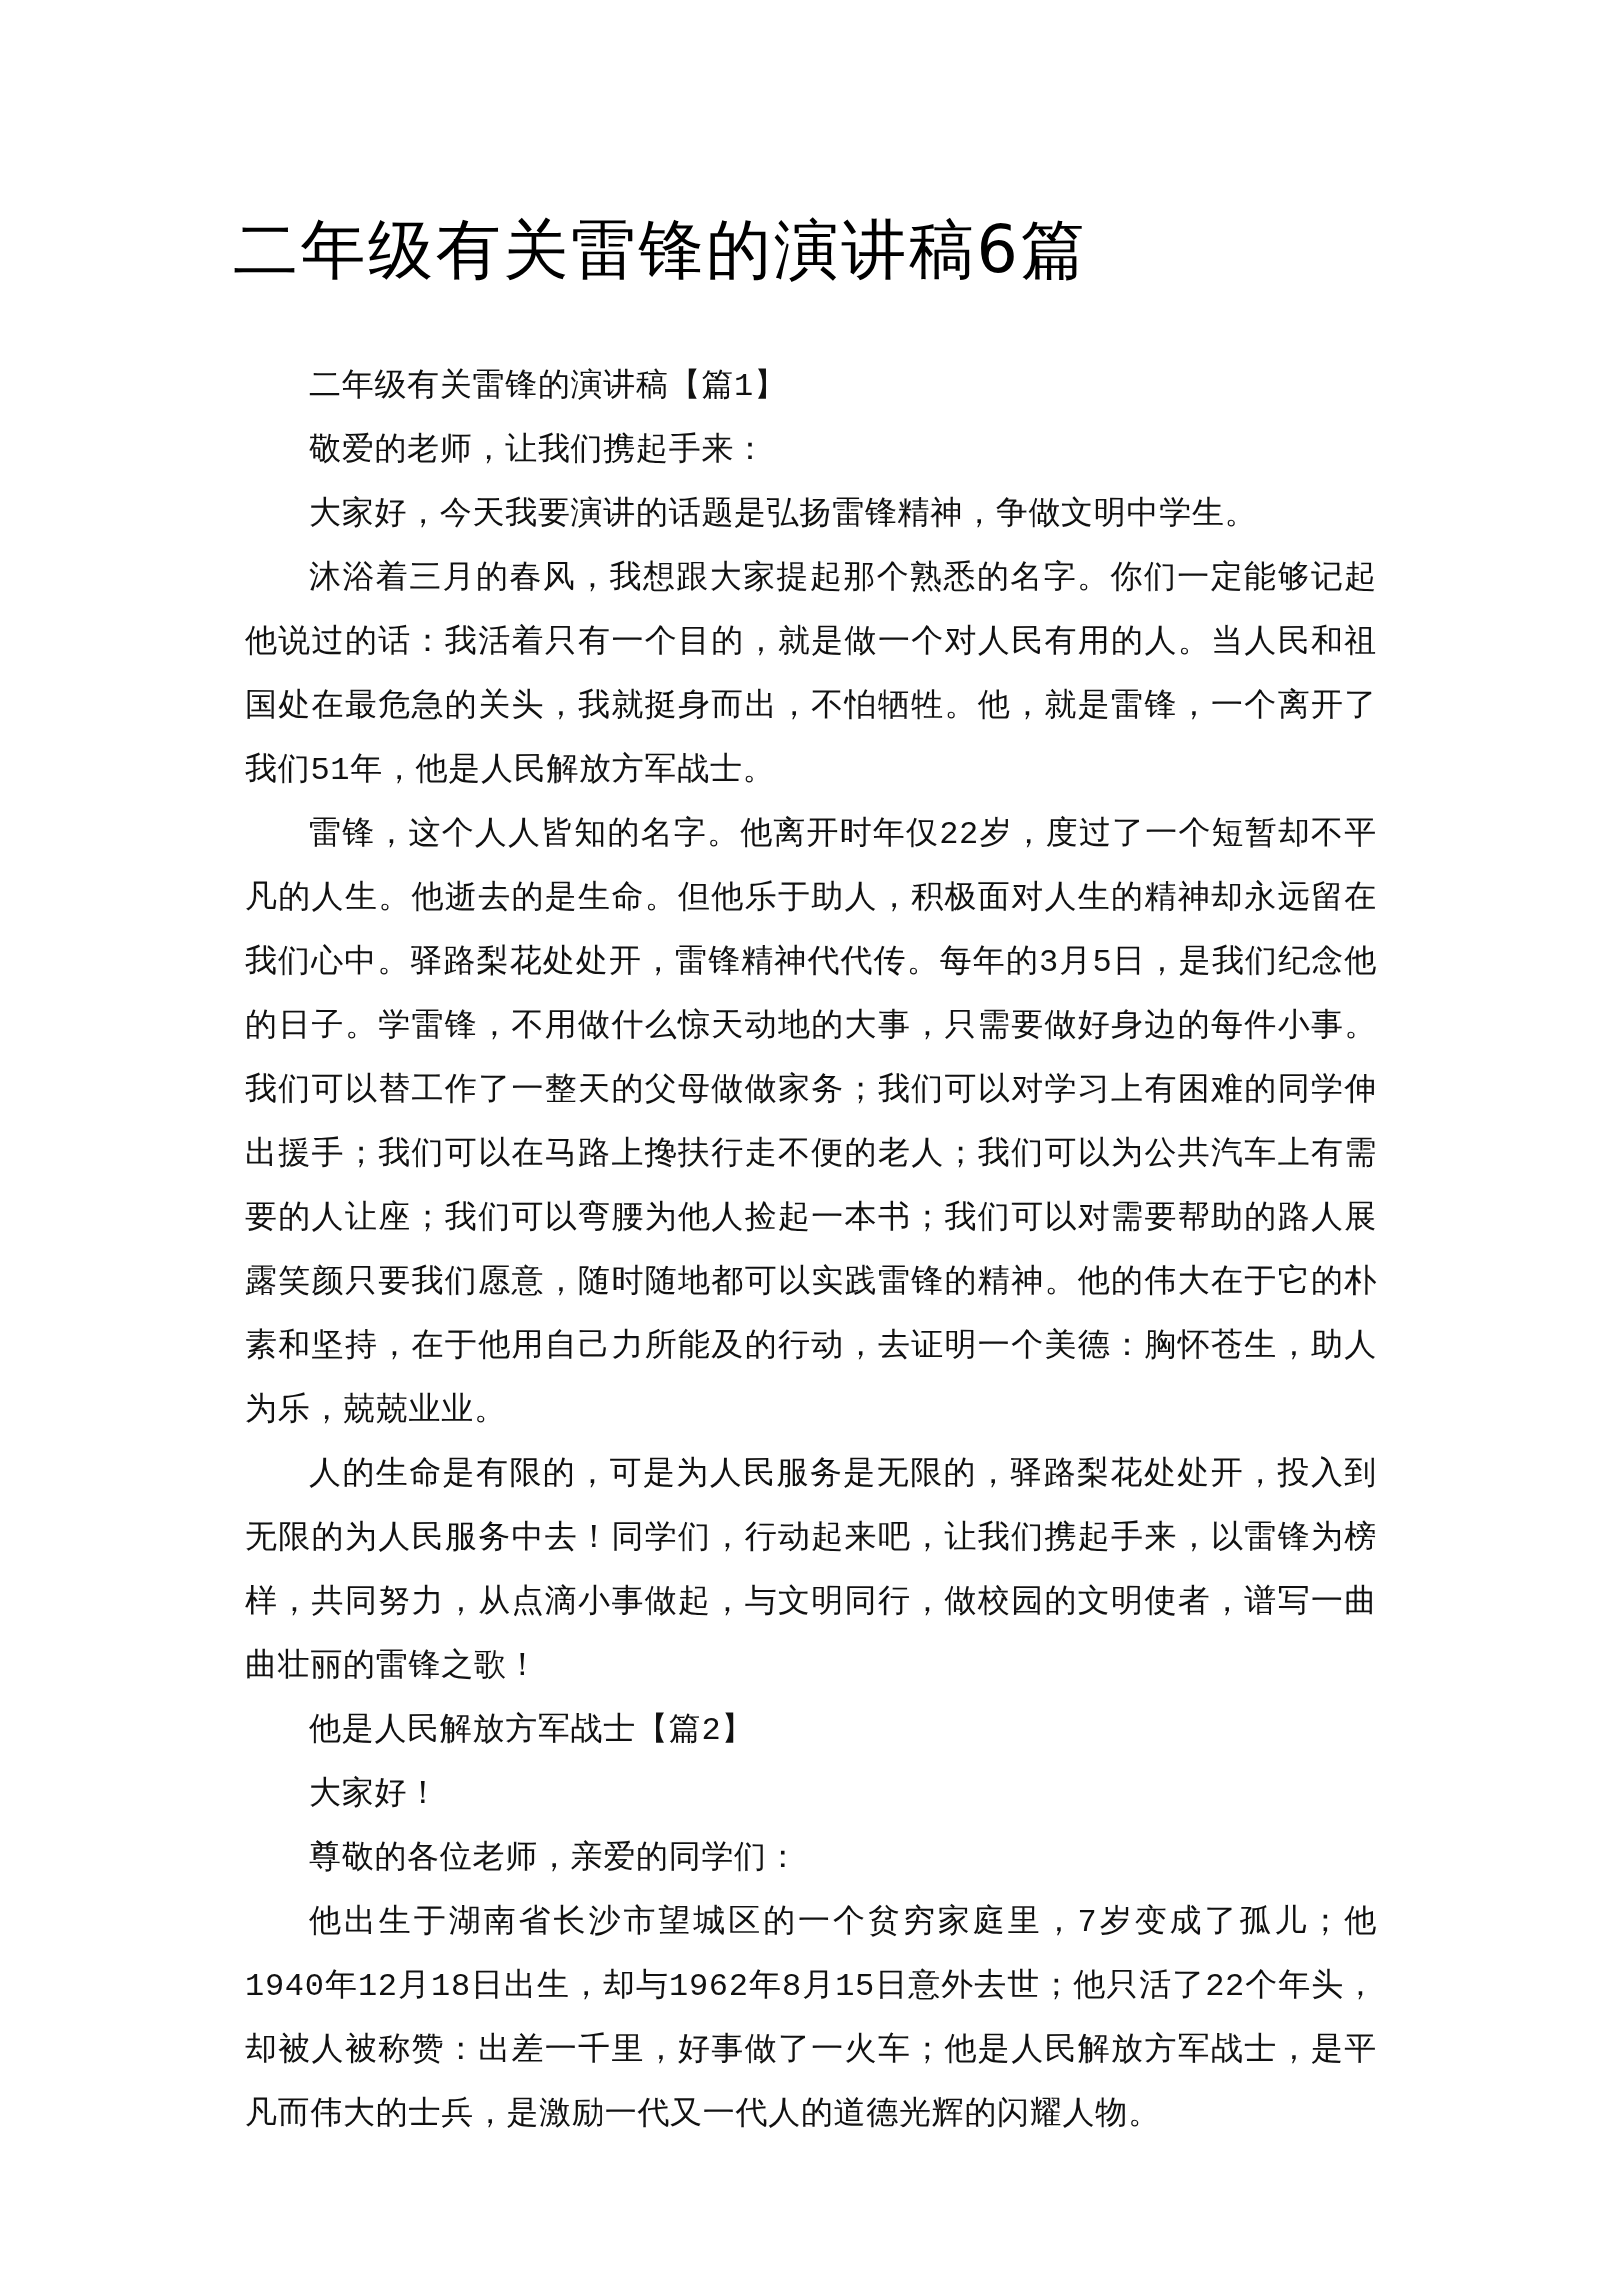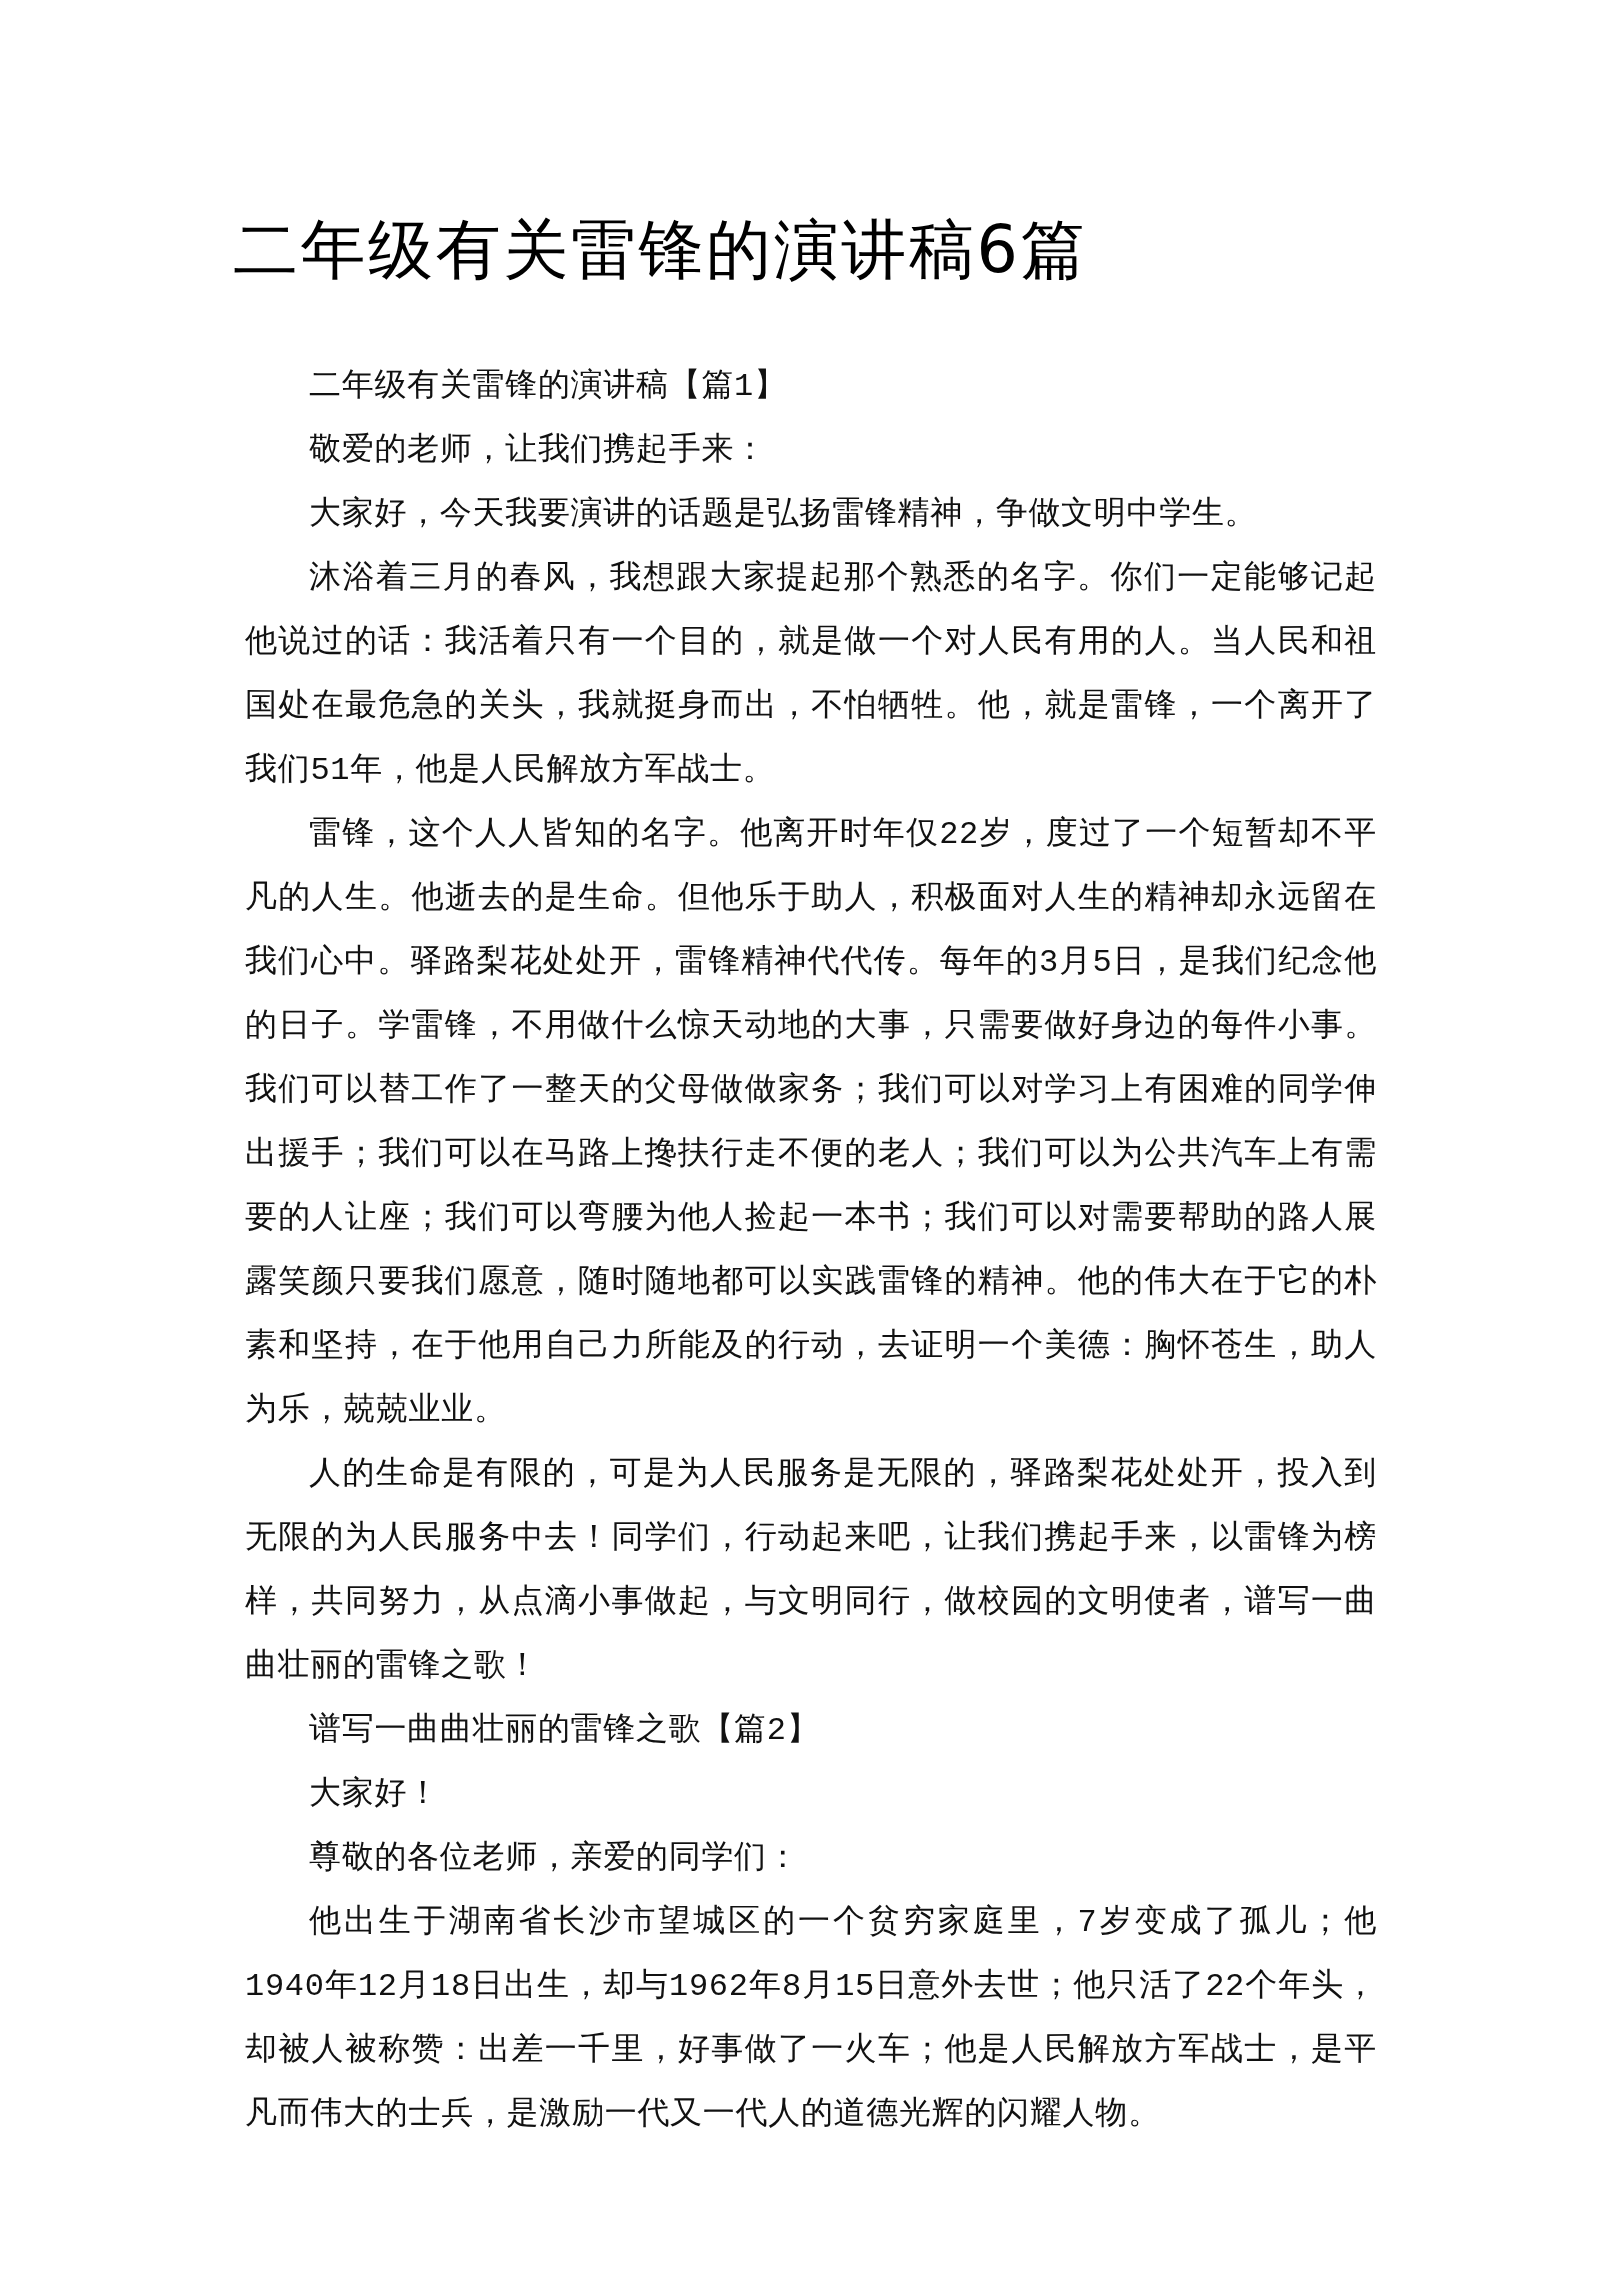--- a/index.html
+++ b/index.html
@@ -64,19 +64,19 @@
 <div class="page">
   <h1 class="doc-title">二年级有关雷锋的演讲稿6篇</h1>
 
   <div class="body-text">
     <p class="para heading-line">二年级有关雷锋的演讲稿【篇1】</p>
     <p class="para">敬爱的老师，让我们携起手来：</p>
     <p class="para">大家好，今天我要演讲的话题是弘扬雷锋精神，争做文明中学生。</p>
     <p class="para">沐浴着三月的春风，我想跟大家提起那个熟悉的名字。你们一定能够记起他说过的话：我活着只有一个目的，就是做一个对人民有用的人。当人民和祖国处在最危急的关头，我就挺身而出，不怕牺牲。他，就是雷锋，一个离开了我们51年，他是人民解放方军战士。</p>
     <p class="para">雷锋，这个人人皆知的名字。他离开时年仅22岁，度过了一个短暂却不平凡的人生。他逝去的是生命。但他乐于助人，积极面对人生的精神却永远留在我们心中。驿路梨花处处开，雷锋精神代代传。每年的3月5日，是我们纪念他的日子。学雷锋，不用做什么惊天动地的大事，只需要做好身边的每件小事。我们可以替工作了一整天的父母做做家务；我们可以对学习上有困难的同学伸出援手；我们可以在马路上搀扶行走不便的老人；我们可以为公共汽车上有需要的人让座；我们可以弯腰为他人捡起一本书；我们可以对需要帮助的路人展露笑颜只要我们愿意，随时随地都可以实践雷锋的精神。他的伟大在于它的朴素和坚持，在于他用自己力所能及的行动，去证明一个美德：胸怀苍生，助人为乐，兢兢业业。</p>
     <p class="para">人的生命是有限的，可是为人民服务是无限的，驿路梨花处处开，投入到无限的为人民服务中去！同学们，行动起来吧，让我们携起手来，以雷锋为榜样，共同努力，从点滴小事做起，与文明同行，做校园的文明使者，谱写一曲曲壮丽的雷锋之歌！</p>
-    <p class="para heading-line">谱写一曲曲壮丽的雷锋之歌【篇2】</p>
+    <p class="para heading-line">他是人民解放方军战士【篇2】</p>
     <p class="para">大家好！</p>
     <p class="para">尊敬的各位老师，亲爱的同学们：</p>
     <p class="para">他出生于湖南省长沙市望城区的一个贫穷家庭里，7岁变成了孤儿；他1940年12月18日出生，却与1962年8月15日意外去世；他只活了22个年头，却被人被称赞：出差一千里，好事做了一火车；他是人民解放方军战士，是平凡而伟大的士兵，是激励一代又一代人的道德光辉的闪耀人物。</p>
   </div>
 </div>
 
 
 </body></html>

